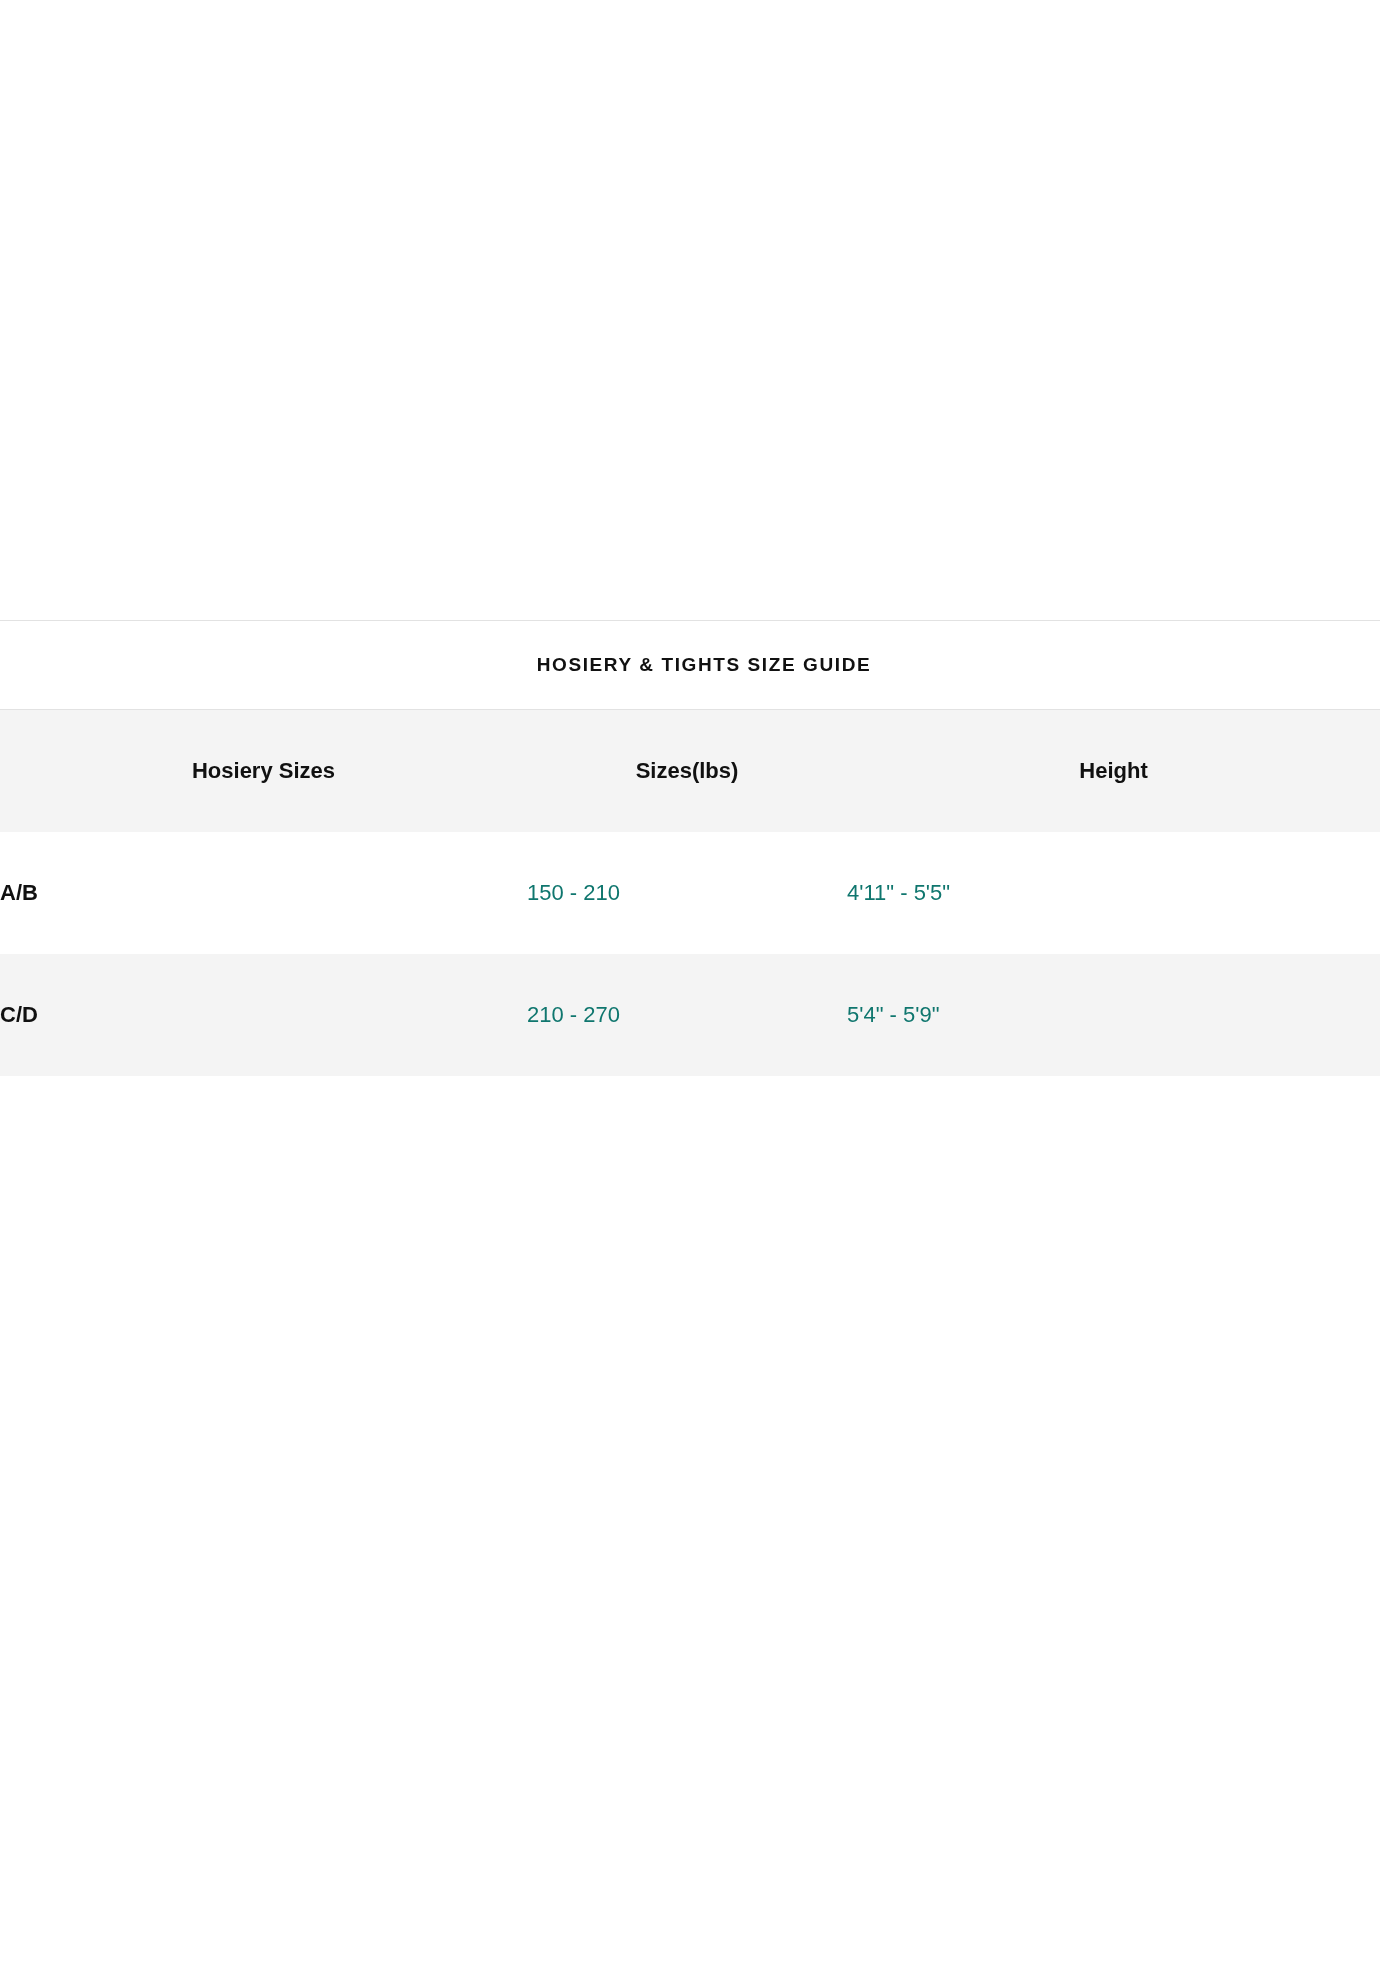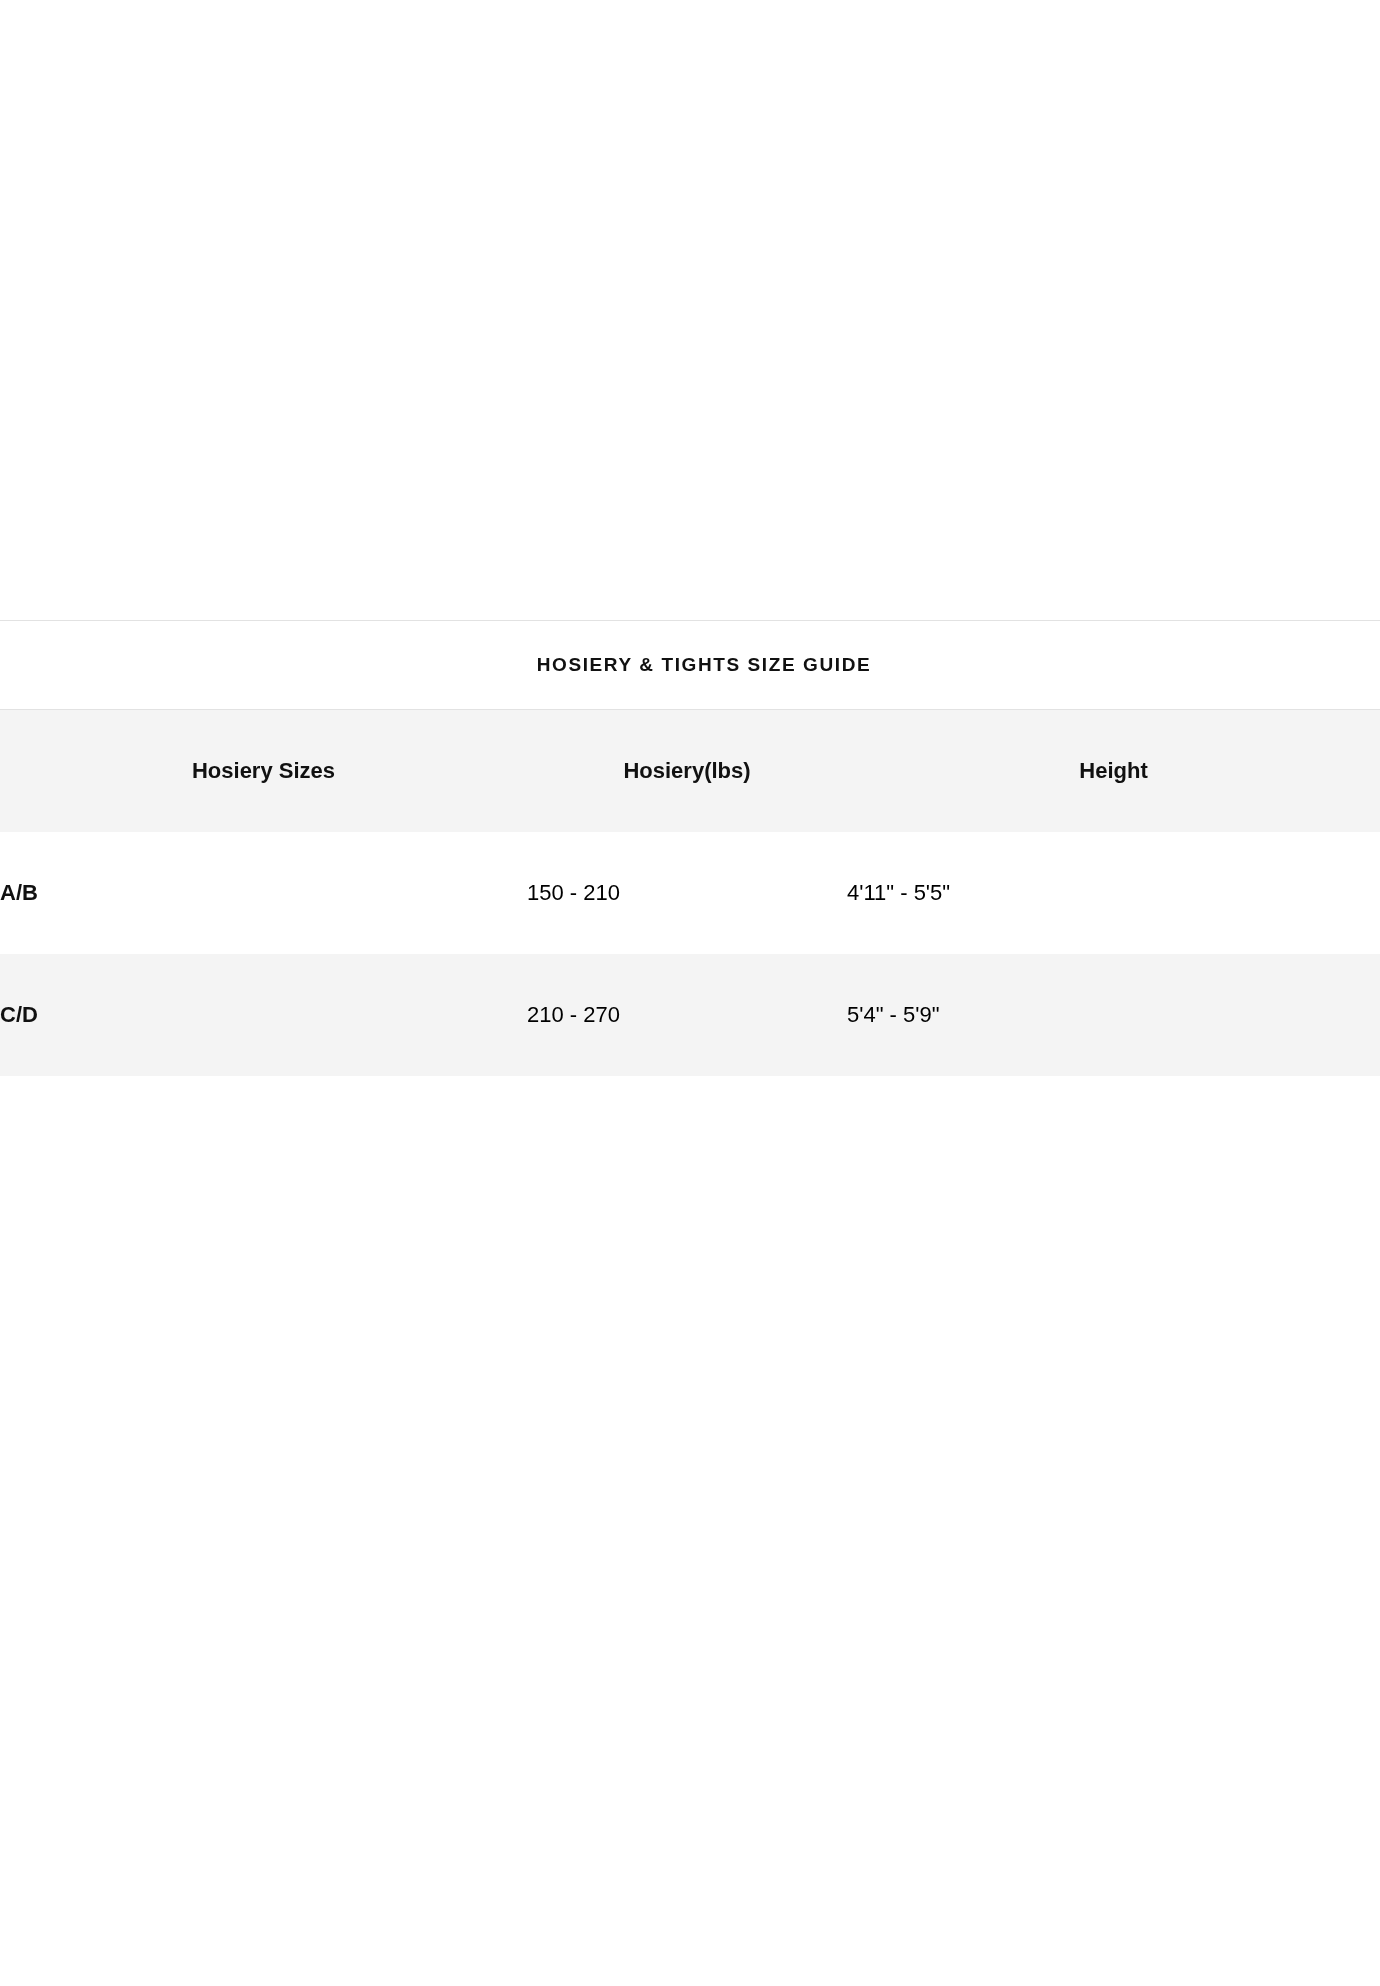--- a/index.html
+++ b/index.html
@@ -82,21 +82,21 @@
   table.size-table tbody tr.row-odd {
     background: #ffffff;
   }
 
   table.size-table tbody tr.row-even {
     background: #f4f4f4;
   }
 
   table.size-table tbody td {
     font-size: 22px;
-    color: #000000;
+    color: #0f766e;
     font-weight: normal;
   }
 
   table.size-table tbody td.size-cell {
     font-weight: bold;
     color: #111111;
   }
 
   
   col.col-size   { width: 527px; }
@@ -116,21 +116,21 @@
 
     <table class="size-table">
       <colgroup>
         <col class="col-size">
         <col class="col-weight">
         <col class="col-height">
       </colgroup>
       <thead>
         <tr>
           <th>Hosiery Sizes</th>
-          <th>Hosiery(lbs)</th>
+          <th>Sizes(lbs)</th>
           <th>Height</th>
         </tr>
       </thead>
       <tbody>
         <tr class="row-odd">
           <td class="size-cell">A/B</td>
           <td>150 - 210</td>
           <td>4'11" - 5'5"</td>
         </tr>
         <tr class="row-even">

